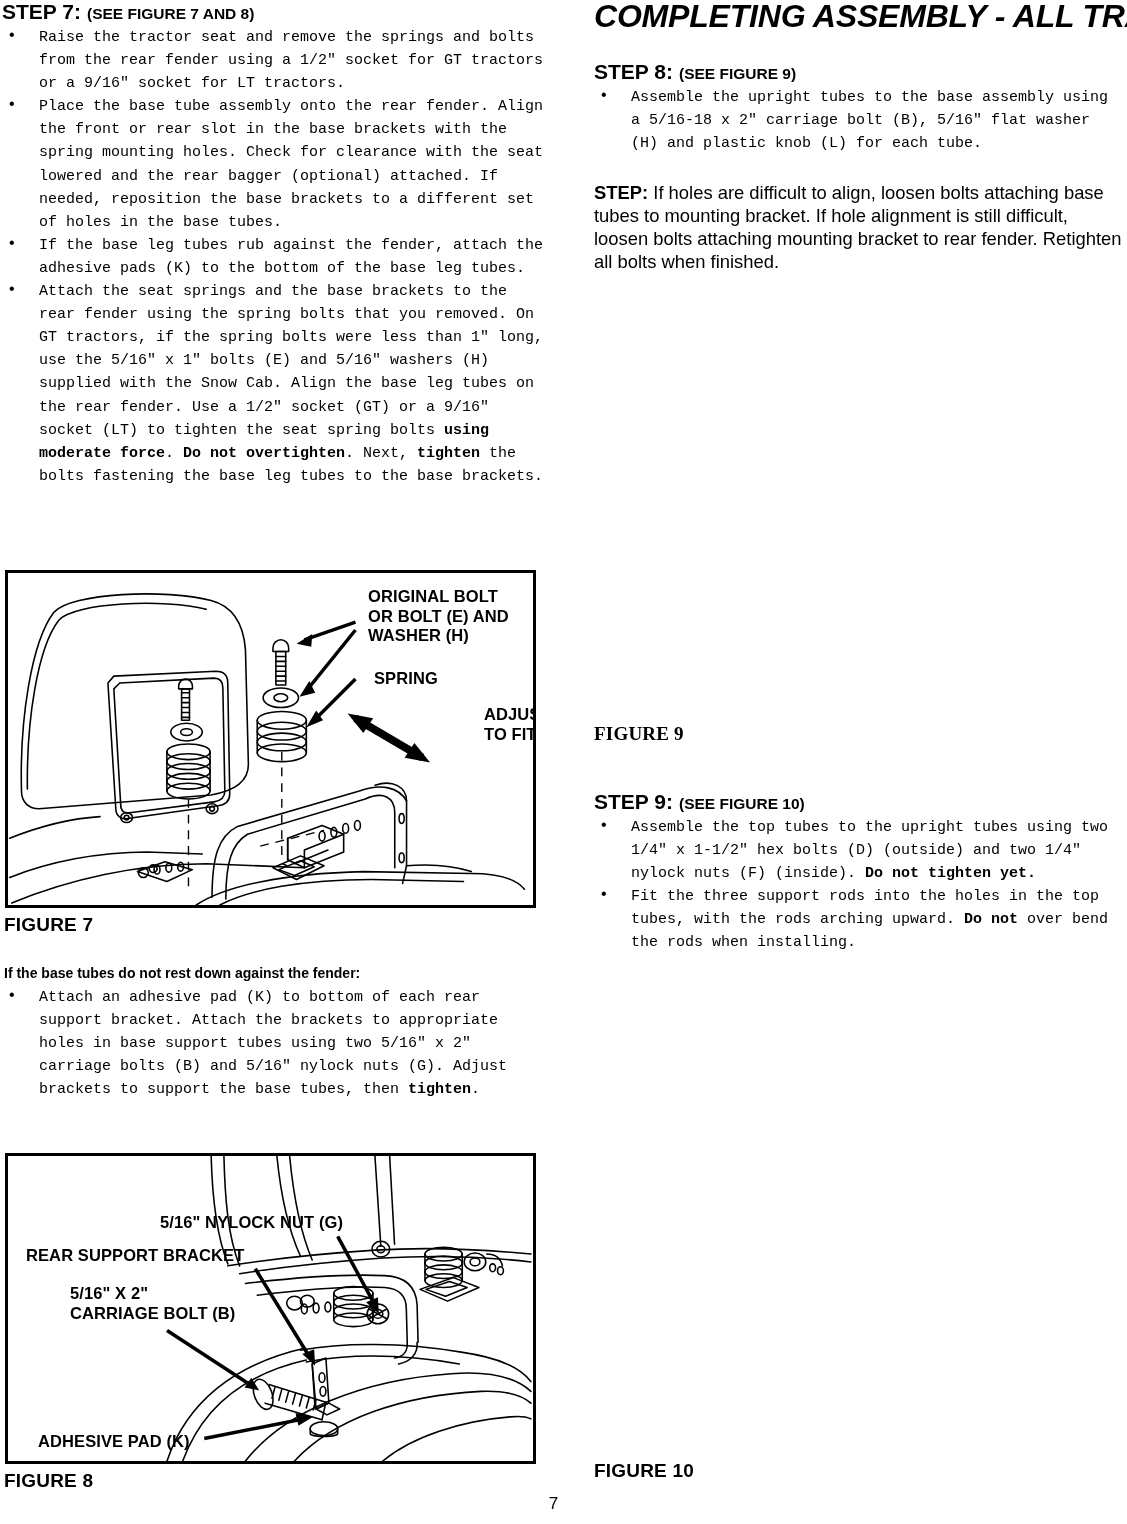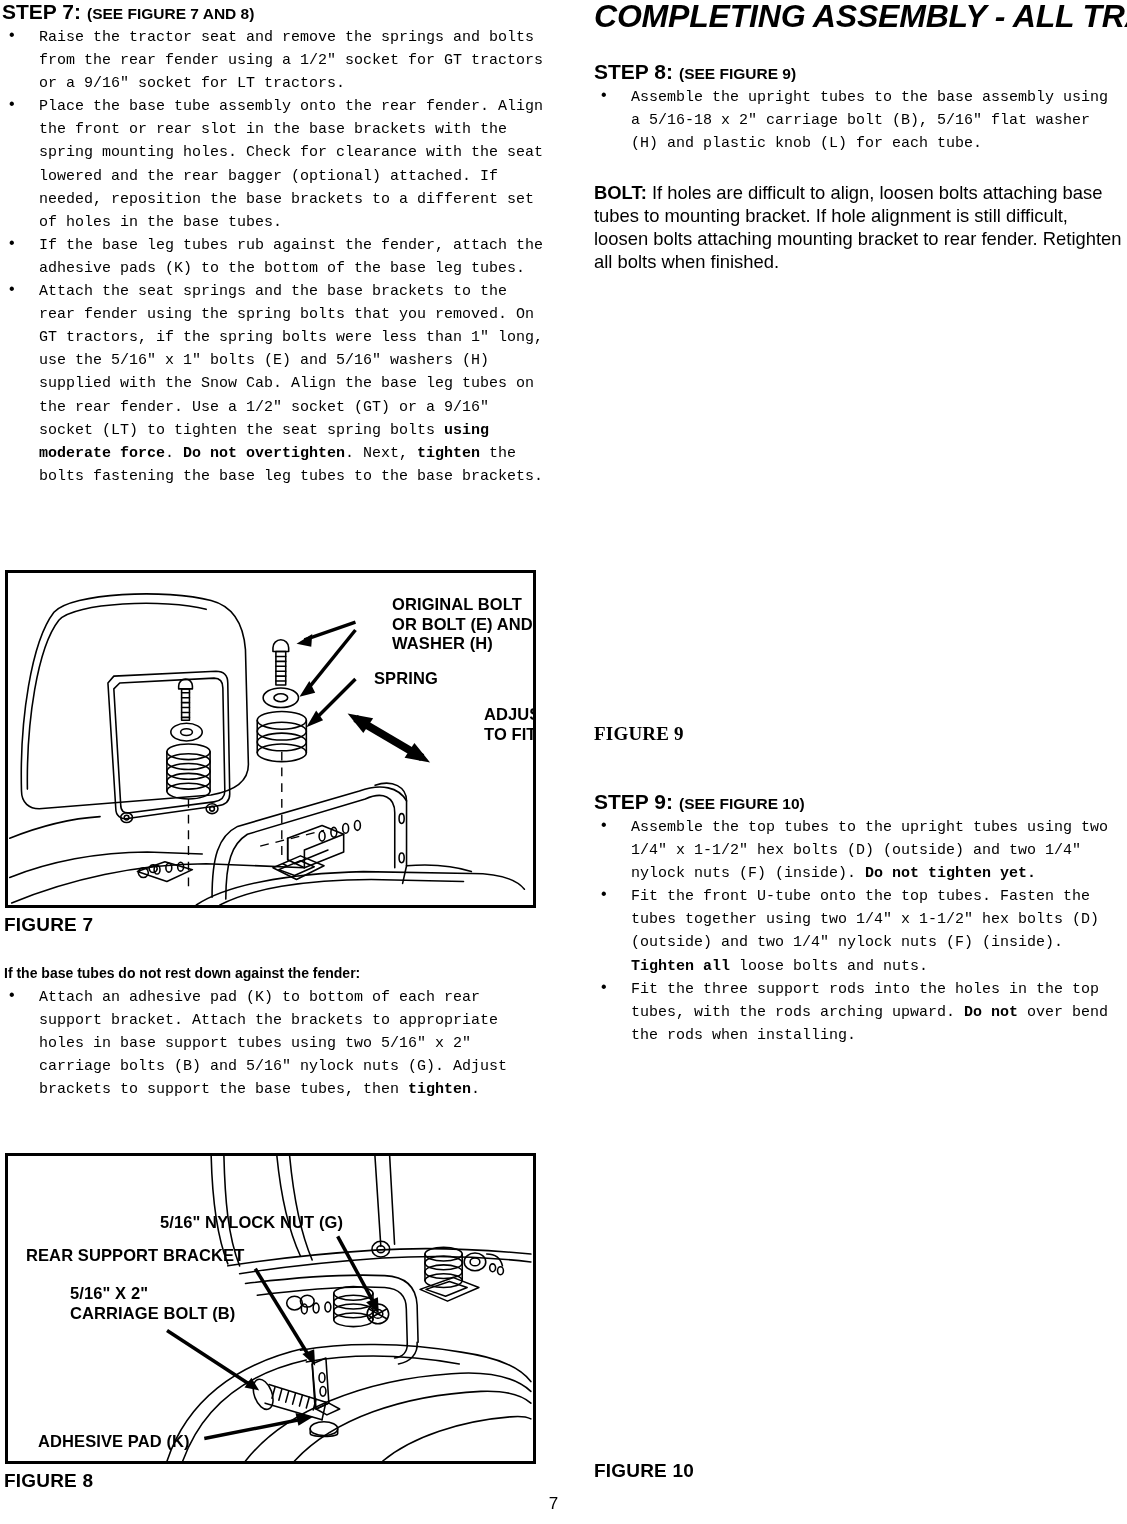--- a/index.html
+++ b/index.html
@@ -229,21 +229,21 @@
           <path d="M0 310 C40 294 90 284 140 284 L196 286"></path>
           <path d="M2 336 C60 312 130 296 200 296 L300 300"></path>
           <path d="M190 338 C220 318 280 306 360 304 L470 306 C500 306 516 312 524 322"></path>
           <path d="M214 338 C244 322 300 312 368 312 L462 314"></path>
           <path d="M404 298 C430 296 452 298 470 304"></path>
           <path d="M400 316 L404 298"></path>
           <path d="M0 270 C30 258 60 250 92 248"></path>
         </g>
       </svg>
 
-      <div class="callout" style="left:360px; top:22px;margin-left:24px;">ORIGINAL BOLT
+      <div class="callout" style="left:360px; top:14px;">ORIGINAL BOLT
 OR BOLT (E) AND
 WASHER (H)</div>
       <div class="callout" style="left:360px; top:96px;margin-left:6px;">SPRING</div>
       <div class="callout" style="left:430px; top:132px;margin-left:46px;">ADJUST
 TO FIT</div>
 
       <svg style="position:absolute;left:0;top:0;width:100%;height:100%;pointer-events:none;" viewBox="0 0 531 338">
         <g fill="#000" stroke="#000" stroke-width="3.5">
 
           <path d="M352 50 L300 68" stroke-width="3.5"></path>
@@ -381,32 +381,31 @@
 
     <div id="step8-head" class="step-head">
       <span>STEP 8:</span><span class="ref">(SEE FIGURE 9)</span>
     </div>
 
     <ul id="step8-list" class="bullets">
       <li><span>Assemble the upright tubes to the base assembly using a 5/16-18 x 2" carriage bolt (B), 5/16" flat washer (H) and plastic knob (L) for each tube.</span></li>
     </ul>
 
     <div id="note-block" class="note-para">
-      <b>BOLT:</b><span> If holes are difficult to align, loosen bolts attaching base tubes to mounting bracket. If hole alignment is still difficult, loosen bolts attaching mounting bracket to rear fender. Retighten all bolts when finished.</span>
+      <b>STEP:</b><span> If holes are difficult to align, loosen bolts attaching base tubes to mounting bracket. If hole alignment is still difficult, loosen bolts attaching mounting bracket to rear fender. Retighten all bolts when finished.</span>
     </div>
 
     <div id="fig9-cap" class="fig-caption">FIGURE 9</div>
 
     <div id="step9-head" class="step-head">
       <span>STEP 9:</span><span class="ref">(SEE FIGURE 10)</span>
     </div>
 
     <ul id="step9-list" class="bullets">
       <li><span>Assemble the top tubes to the upright tubes using two 1/4" x 1-1/2" hex bolts (D) (outside) and two 1/4" nylock nuts (F) (inside). </span><b>Do not tighten yet.</b></li>
-      <li><span>Fit the front U-tube onto the top tubes. Fasten the tubes together using two 1/4" x 1-1/2" hex bolts (D) (outside) and two 1/4" nylock nuts (F) (inside). </span><b>Tighten all</b><span> loose bolts and nuts.</span></li>
       <li><span>Fit the three support rods into the holes in the top tubes, with the rods arching upward. </span><b>Do not</b><span> over bend the rods when installing.</span></li>
     </ul>
 
     <div id="fig10-cap" class="fig-caption">FIGURE 10</div>
   </div>
 
   <div class="page-num">7</div>
 </div>
 
 </body></html>

